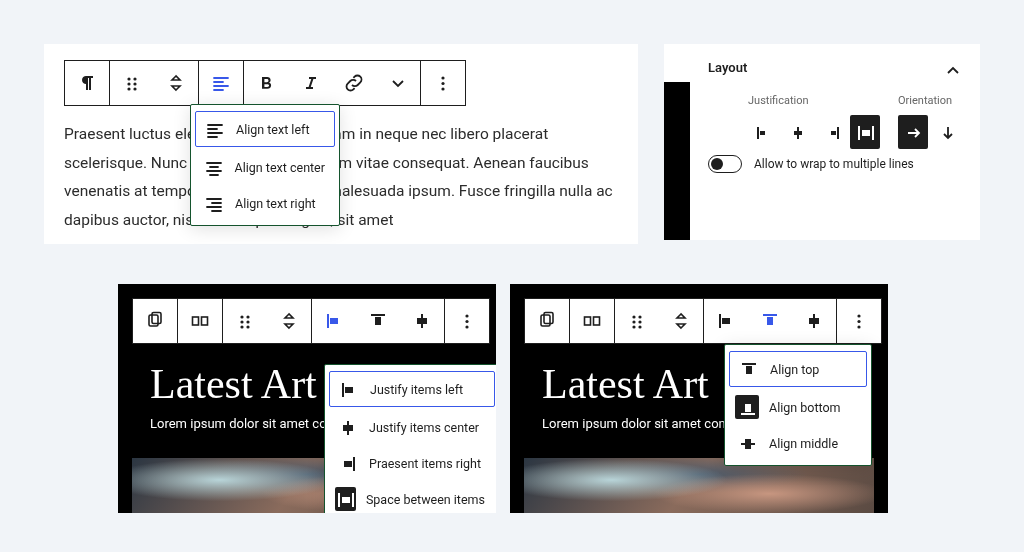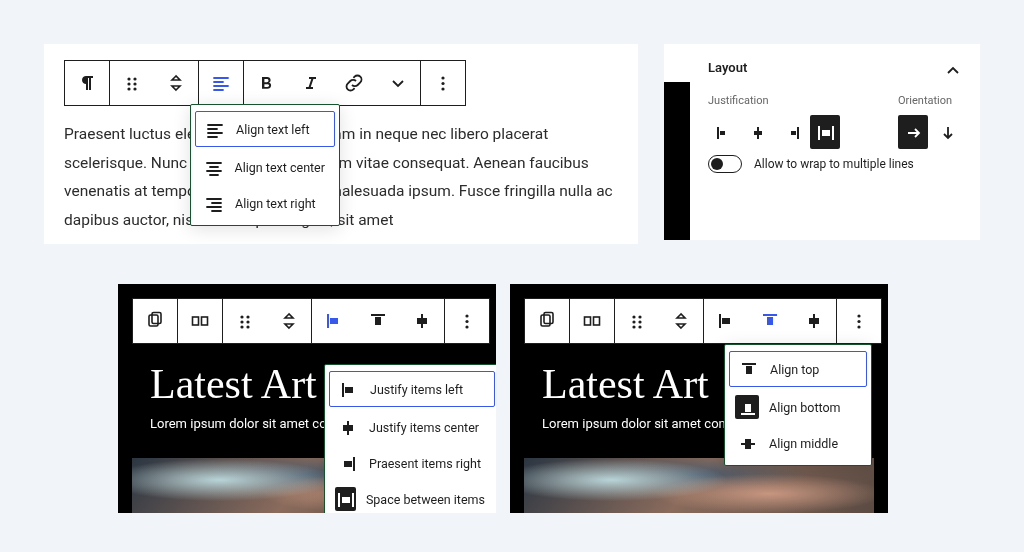--- a/index.html
+++ b/index.html
@@ -51,21 +51,21 @@
   .dd-item.selected { border: 1px solid #3858e9; border-radius: 2px; margin: 2px 4px; padding: 5px 10px 5px 6px; }
   .dd-icon { width: 24px; height: 24px; display:flex; align-items:center; justify-content:center; }
   .dd-icon.dark { background:#1e1e1e; border-radius:2px; color:#fff; }
 
   
   #p2 { left: 664px; top: 44px; width: 316px; height: 196px; }
   #p2 .blackbar { position:absolute; left:0; top:38px; width:26px; height:158px; background:#000; }
   #p2 .inner { position:absolute; left:26px; right:0; top:0; bottom:0; padding: 16px 18px 12px 18px; }
   #p2 .hdr { display:flex; justify-content:space-between; font-weight:600; margin-bottom:14px; font-size:13px; }
   #p2 .sub { font-size:11px; color:#666; margin-bottom:8px; }
-  #p2 .row { display:flex; justify-content:space-between; align-items:center; }
+  #p2 .row { display:flex; justify-content:space-between; align-items:center;margin-left:40px; }
   #p2 .btnrow { display:flex; gap:4px; align-items:center; }
   #p2 .sqbtn { width:30px; height:34px; display:flex; align-items:center; justify-content:center; cursor:pointer; border-radius:2px; }
   #p2 .sqbtn.dark { background:#1e1e1e; color:#fff; }
   #p2 .toggle-row { display:flex; align-items:center; gap:12px; margin-top:6px; font-size:12px; }
   .toggle { width:34px; height:18px; border:1px solid #1e1e1e; border-radius:10px; position:relative; cursor:pointer; background:#fff; }
   .toggle::after { content:""; position:absolute; left:2px; top:2px; width:12px; height:12px; background:#1e1e1e; border-radius:50%; }
 
   
   .dark-panel { position:absolute; width:378px; height:229px; background:#000; overflow:hidden;padding-left:11px; }
   #p3 { left:118px; top:284px; }

